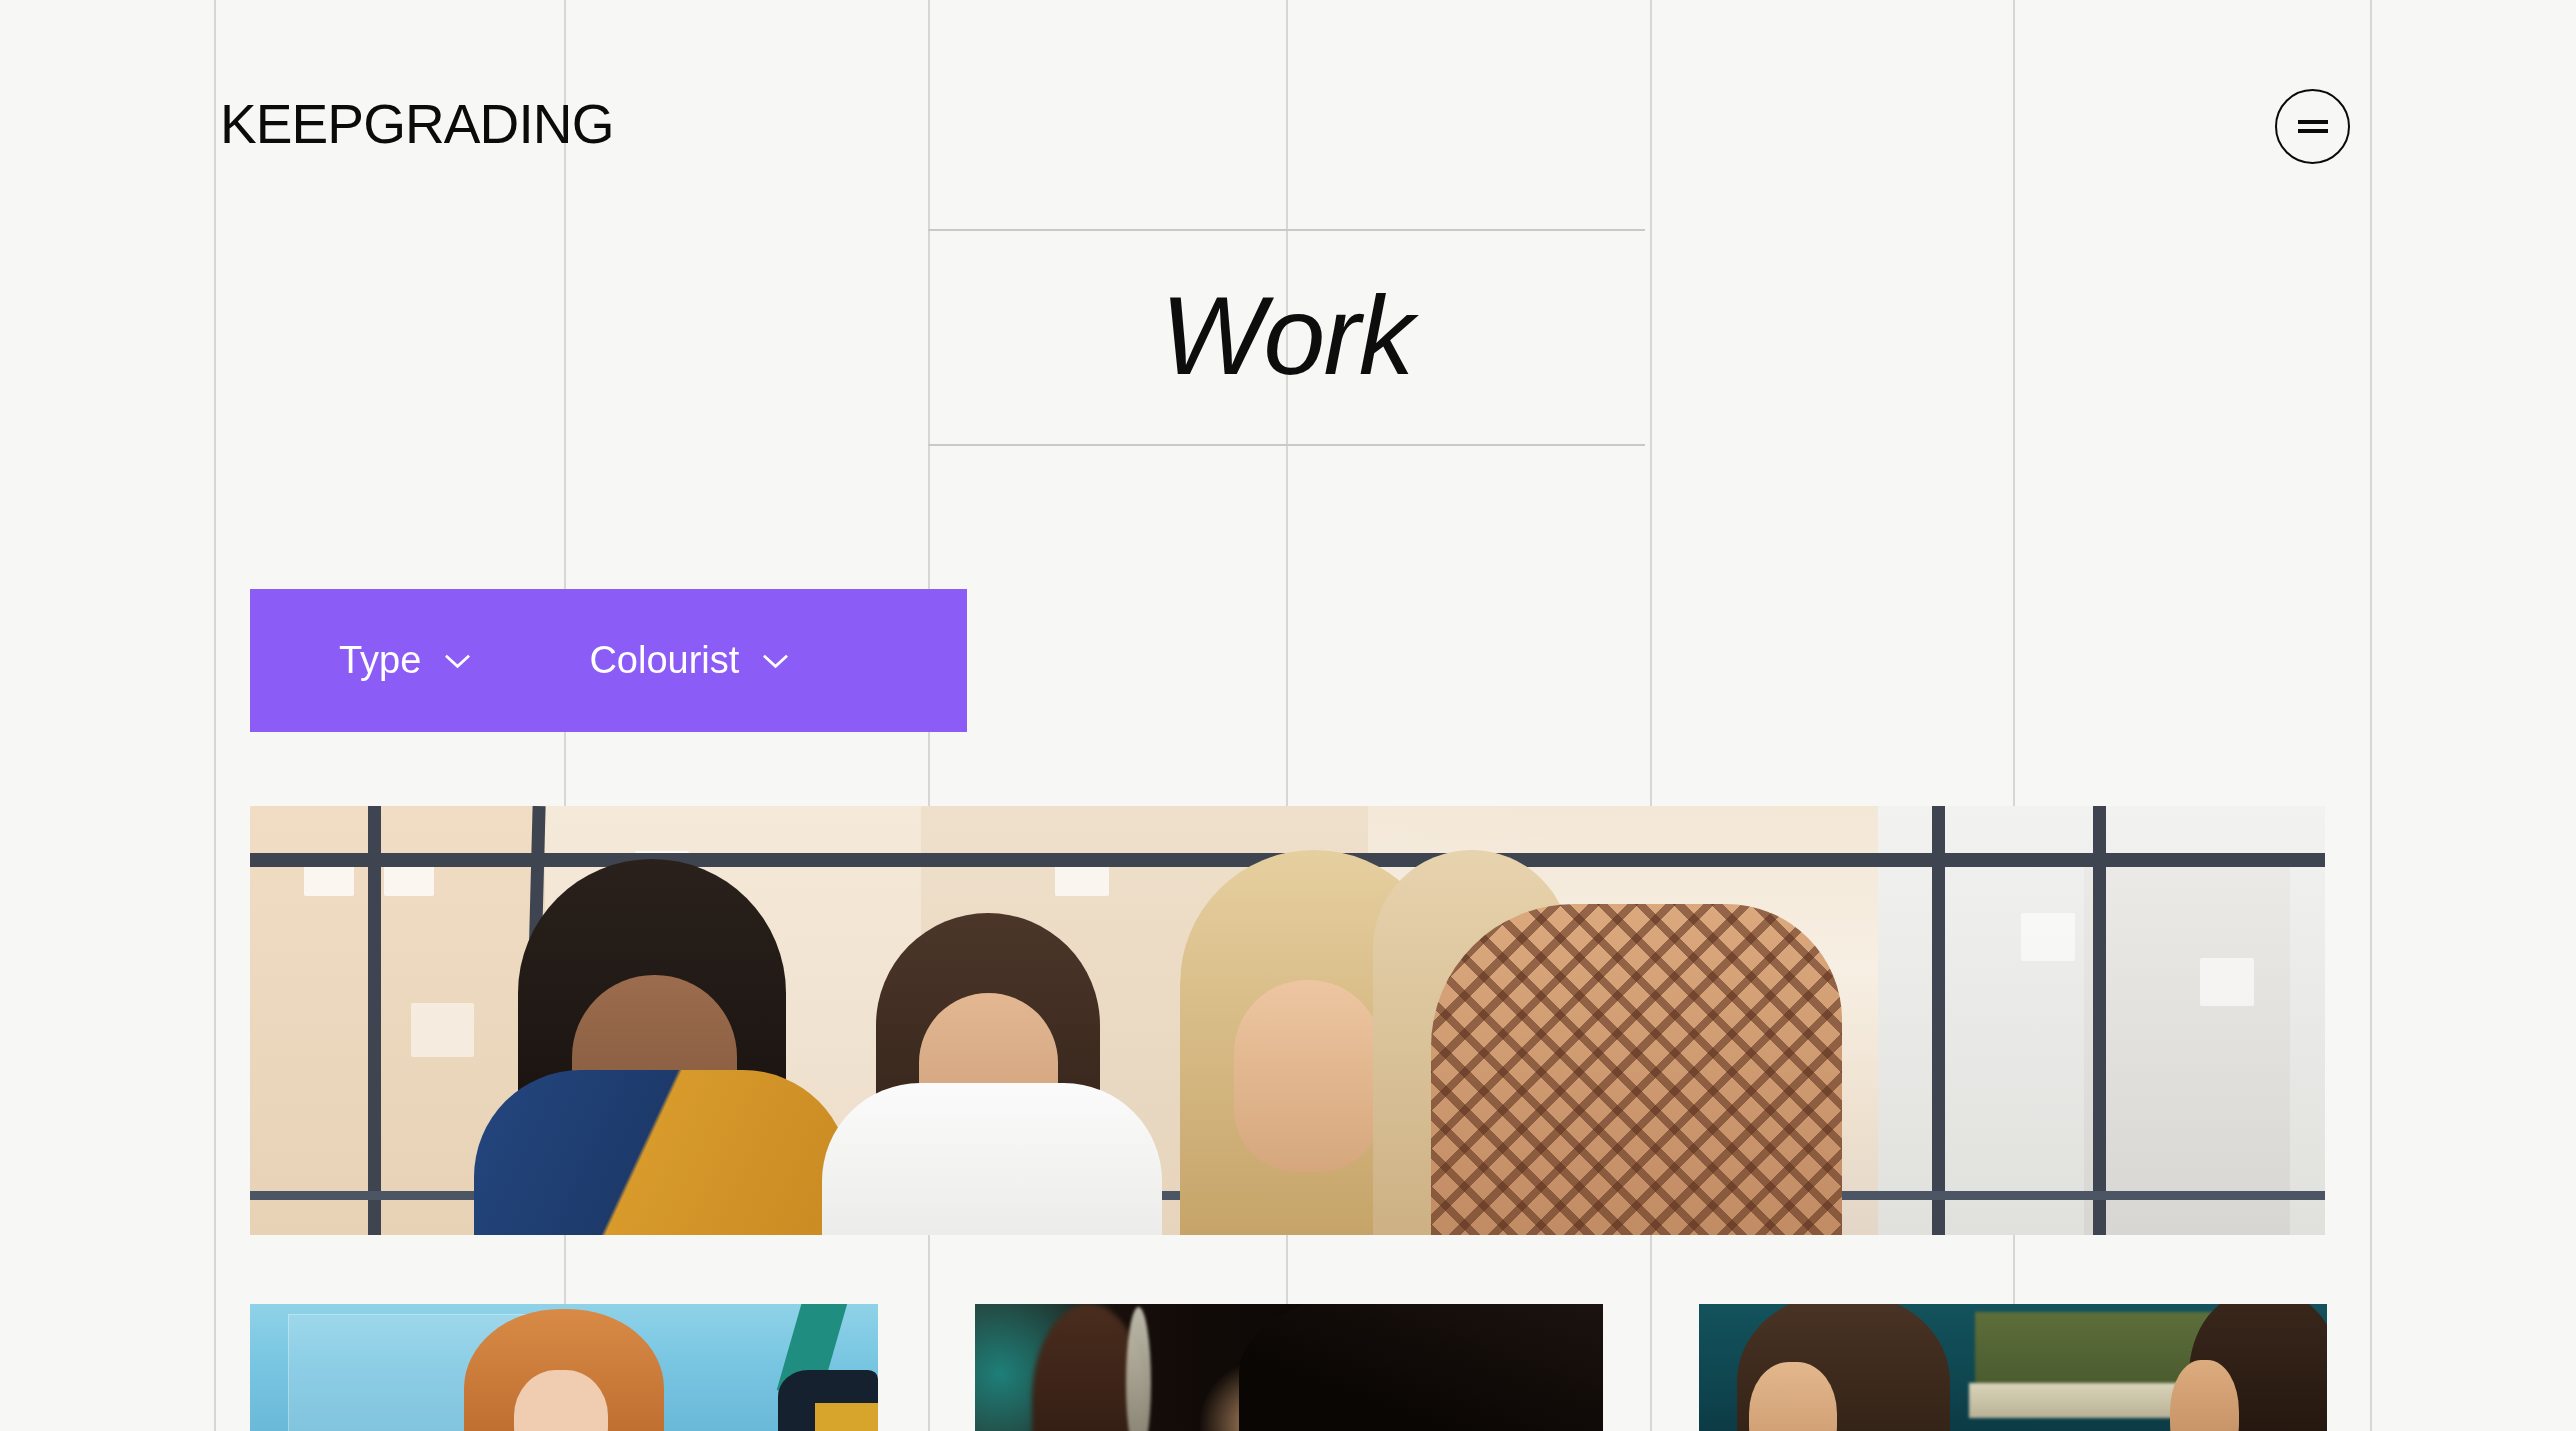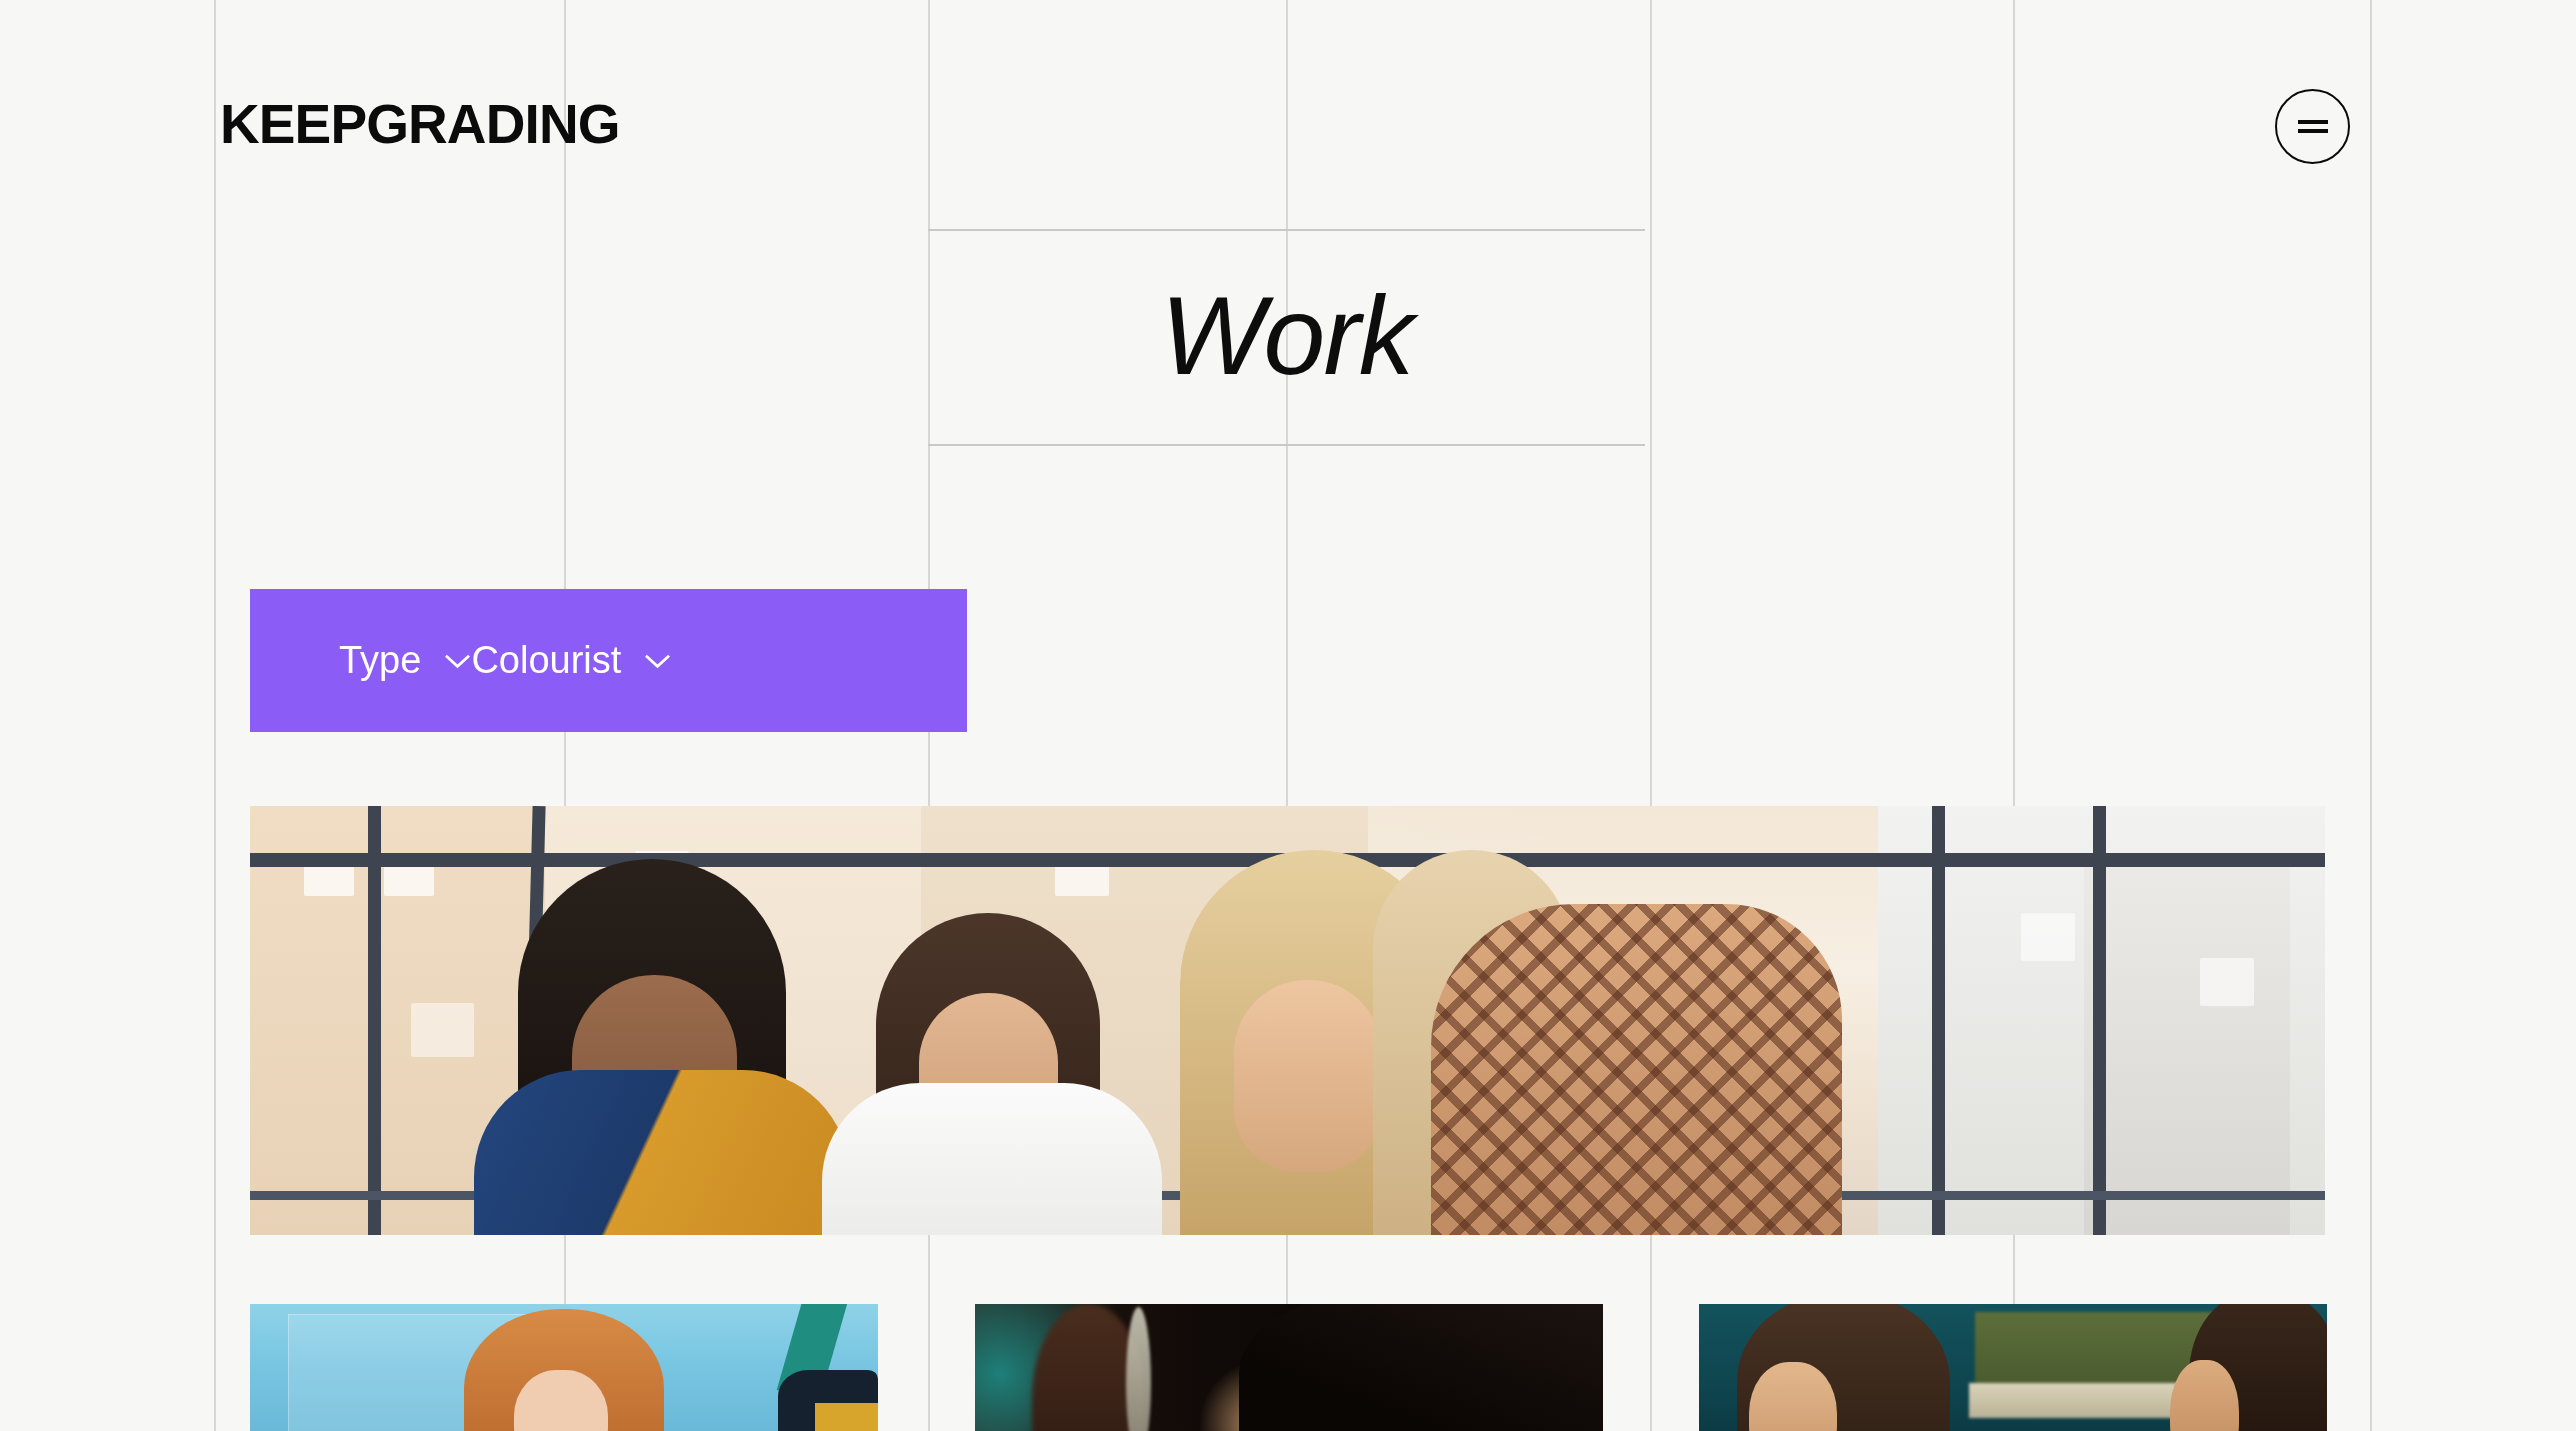--- a/index.html
+++ b/index.html
@@ -85,21 +85,21 @@
     display:flex; align-items:center;
     gap:23px;
     color:#ffffff;
     font-size:38px;
     font-weight:400;
     cursor:pointer;
     background:none; border:none;
     font-family:"Liberation Sans", sans-serif;
   }
   .filter-type { margin-left:89px; }
-  .filter-colourist { }
+  .filter-colourist { margin-left:118px; }
   .chev {
     width:27px; height:16px;
     display:block;
   }
   .chev svg { display:block; width:27px; height:16px; }
 
   
   .tile {
     position:absolute;
     overflow:hidden;
@@ -321,21 +321,21 @@
         <path d="M371 4h12l26 64h-12l-6-16h-29l-6 16h-12zm16 38-11-28-10 28z"></path>
 
         <path d="M414 4h24c19 0 31 12 31 32s-12 32-31 32h-24zm11 10v44h12c13 0 21-8 21-22s-8-22-21-22z"></path>
       </g>
       <g fill="#0b0b0b" transform="translate(0,0)">
 
         <rect x="476" y="4" width="11" height="64"></rect>
       </g>
     </svg>
 
-    <span style="position:absolute;left:0;top:0;font-size:55px;font-weight:700;letter-spacing:-0.9px;color:#0b0b0b;line-height:64px;white-space:nowrap;">KEEPGRADING</span>
+    <span style="position:absolute;left:0;top:0;font-size:55px;font-weight:400;letter-spacing:-0.9px;color:#0b0b0b;line-height:64px;white-space:nowrap;">KEEPGRADING</span>
   </a>
 
   <button class="menu-btn" aria-label="Open menu">
     <span class="bars">
       <span></span>
         <span></span>
     </span>
   </button>
 
   <h1 class="page-title">Work</h1>

